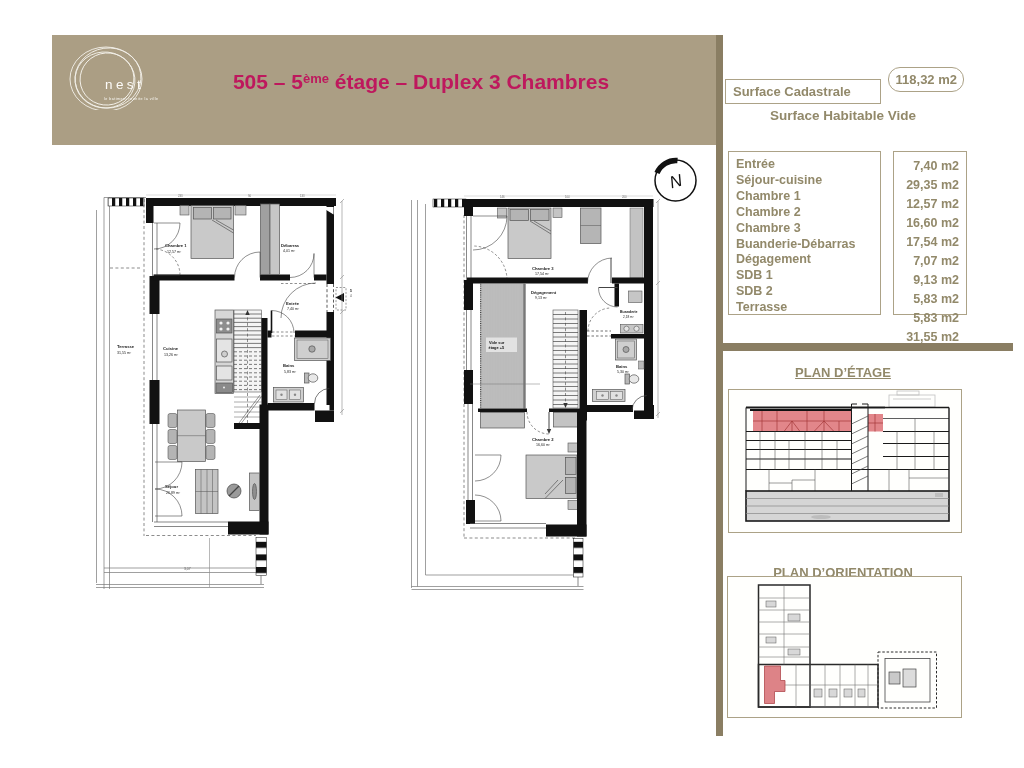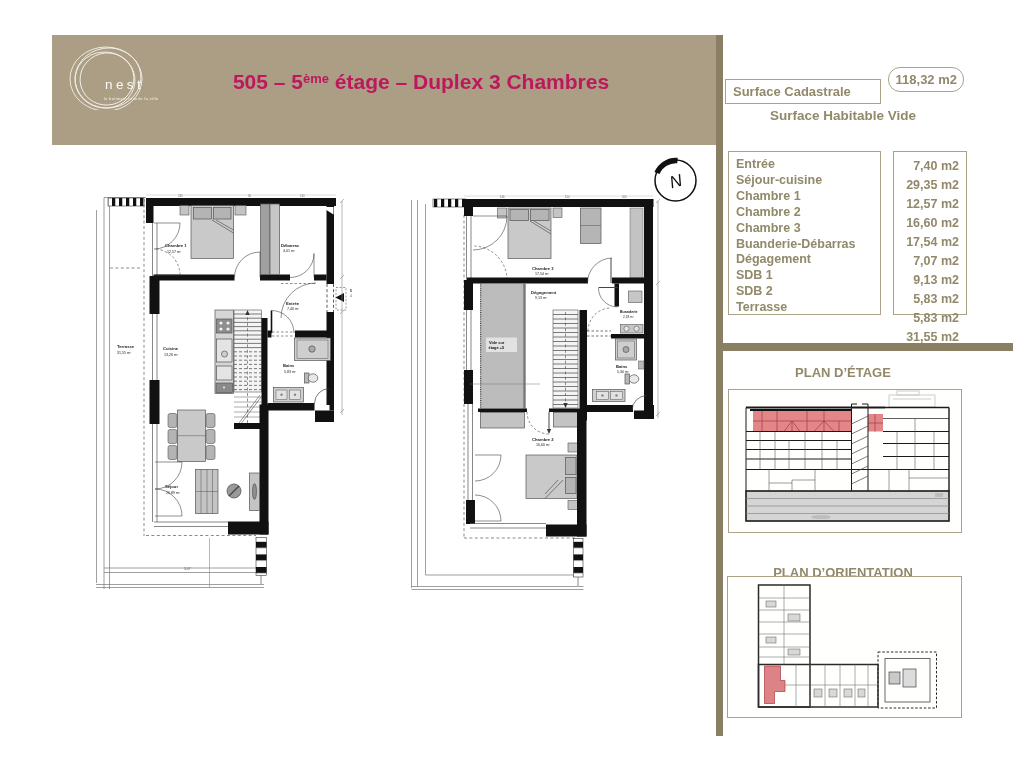--- a/index.html
+++ b/index.html
@@ -39,21 +39,21 @@
 <div class="abs bx olive" style="left:728px;top:151px;width:153px;height:164px;font-size:12.5px;font-weight:bold;line-height:15.9px;padding:5px 0 0 7px;">
 Entrée<br>Séjour-cuisine<br>Chambre 1<br>Chambre 2<br>Chambre 3<br>Buanderie-Débarras<br>Dégagement<br>SDB 1<br>SDB 2<br>Terrasse
 </div>
 
 <div class="abs bx olive" style="left:893px;top:151px;width:74px;height:164px;font-size:12.5px;font-weight:bold;line-height:19px;padding:5px 7px 0 0;text-align:right;">
 7,40 m2<br>29,35 m2<br>12,57 m2<br>16,60 m2<br>17,54 m2<br>7,07 m2<br>9,13 m2<br>5,83 m2<br>5,83 m2<br>31,55 m2
 </div>
 
 <div class="abs" style="left:718px;top:343px;width:295px;height:8px;background:#8a7e63;"></div>
 
-<div class="abs olive" style="left:723px;top:365px;width:240px;text-align:center;font-size:13px;font-weight:bold;">PLAN D’ÉTAGE</div>
+<div class="abs olive" style="left:723px;top:365px;width:240px;text-align:center;font-size:13px;font-weight:bold;text-decoration:underline;">PLAN D’ÉTAGE</div>
 
 <div id="etagebox" class="abs bx" style="left:728px;top:389px;width:234px;height:144px;background:#fffffd;">
 <svg width="232" height="142" viewBox="0 0 232 142">
 
   <g stroke="#c0c0c0" stroke-width="0.8" fill="none">
     <rect x="160" y="5" width="46" height="12"></rect>
     <line x1="164" y1="9" x2="202" y2="9"></line>
     <rect x="168" y="1" width="22" height="4"></rect>
   </g>
 

